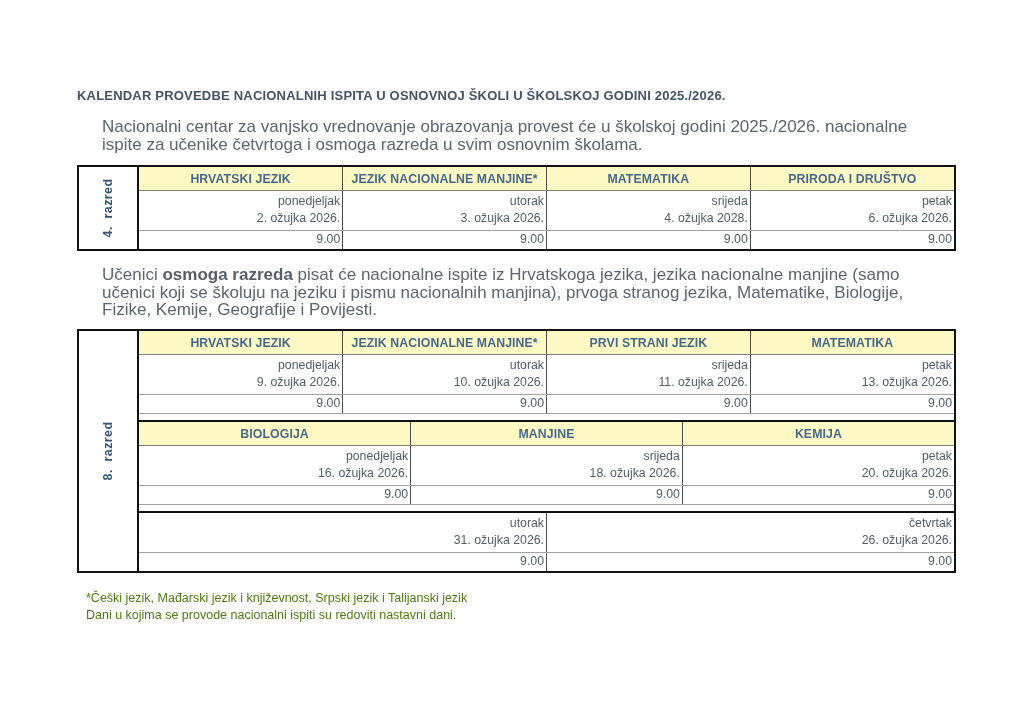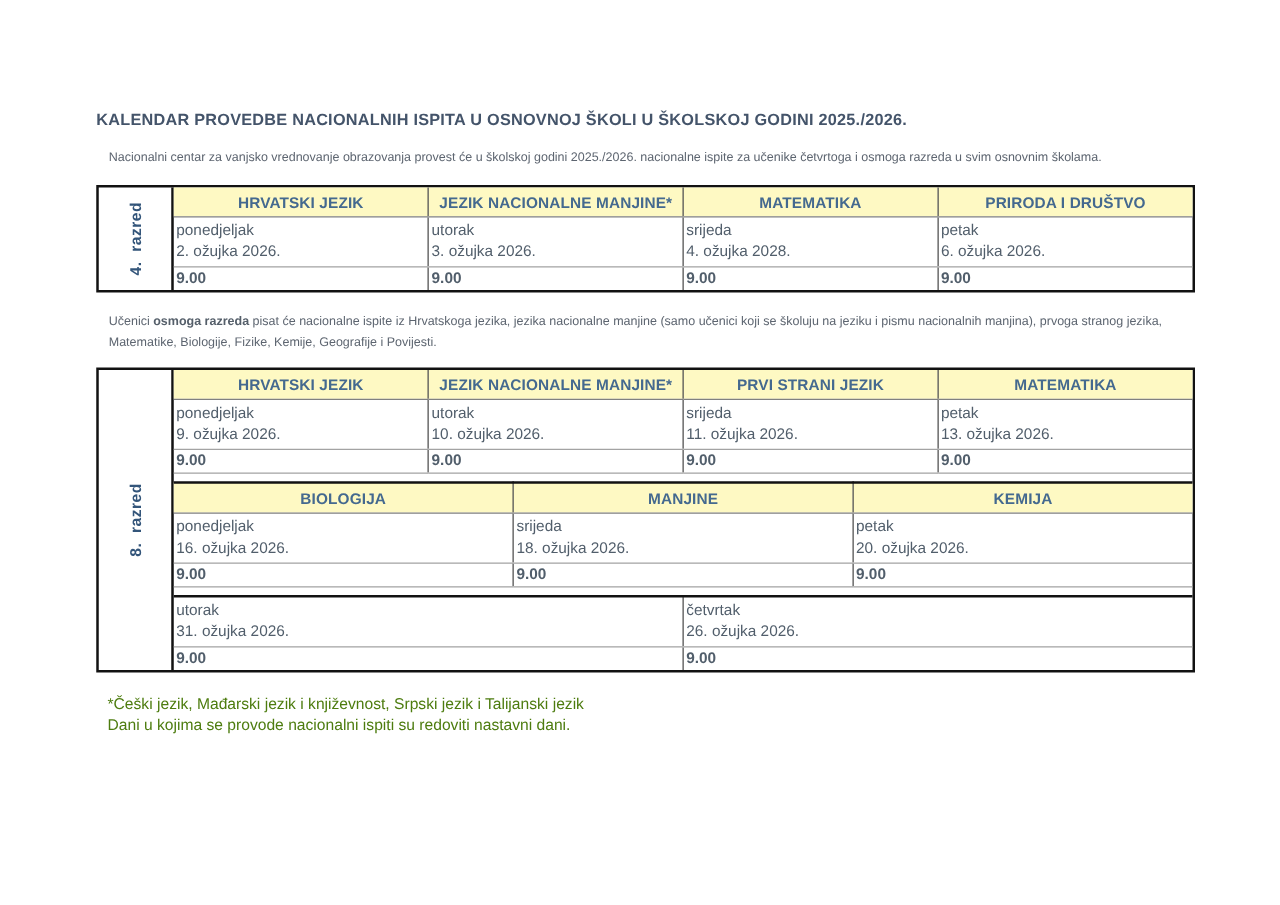--- a/index.html
+++ b/index.html
@@ -20,22 +20,22 @@
   }
   .doc-title {
     margin: 88px 0 0 0;
     text-align: left;
     font-size: 13px;
     font-weight: bold;
     letter-spacing: 0.2px;
     color: #44546a;
   }
   .para {
-    margin: 15px 14px 0 10px;
-    font-size: 10px;
+    margin: 15px 14px 0 25px;
+    font-size: 17px;
     line-height: 17.5px;
     color: #5d6570;
   }
   .para b { color: #555f6a; }
   .footnotes {
     margin: 17px 14px 0 9px;
     font-size: 12.5px;
     line-height: 17.5px;
     color: #4d7c0f;
   }
@@ -75,29 +75,29 @@
     font-size: 12.3px;
     font-weight: bold;
     letter-spacing: 0.1px;
     padding: 5px 2px 4px 2px;
     border-left: 1px solid #4d4d4d;
     border-bottom: 1px solid #808080;
     text-align: center;
   }
   .grid th:first-child { border-left: none; }
   .grid td {
-    text-align: left;
+    text-align: right;
     font-size: 12.3px;
     color: #515e6b;
     border-left: 1px solid #4d4d4d;
     padding: 0 2px;
   }
   .grid td:first-child { border-left: none; }
   .date-row td { padding: 2px 2px 3px 2px; border-bottom: 1px solid #a3a3a3; line-height: 17px; }
-  .time-row td { padding: 1px 2px 2px 2px; line-height: 15px; font-weight: bold; }
+  .time-row td { padding: 1px 2px 2px 2px; line-height: 15px; }
 
   
   .section + .section { margin-top: 6px; border-top: 2.5px solid #121212; }
   .section.not-last .time-row td { border-bottom: 1px solid #a3a3a3; }
 </style>
 </head>
 <body>
 
 <div class="page">
   <div class="content">

